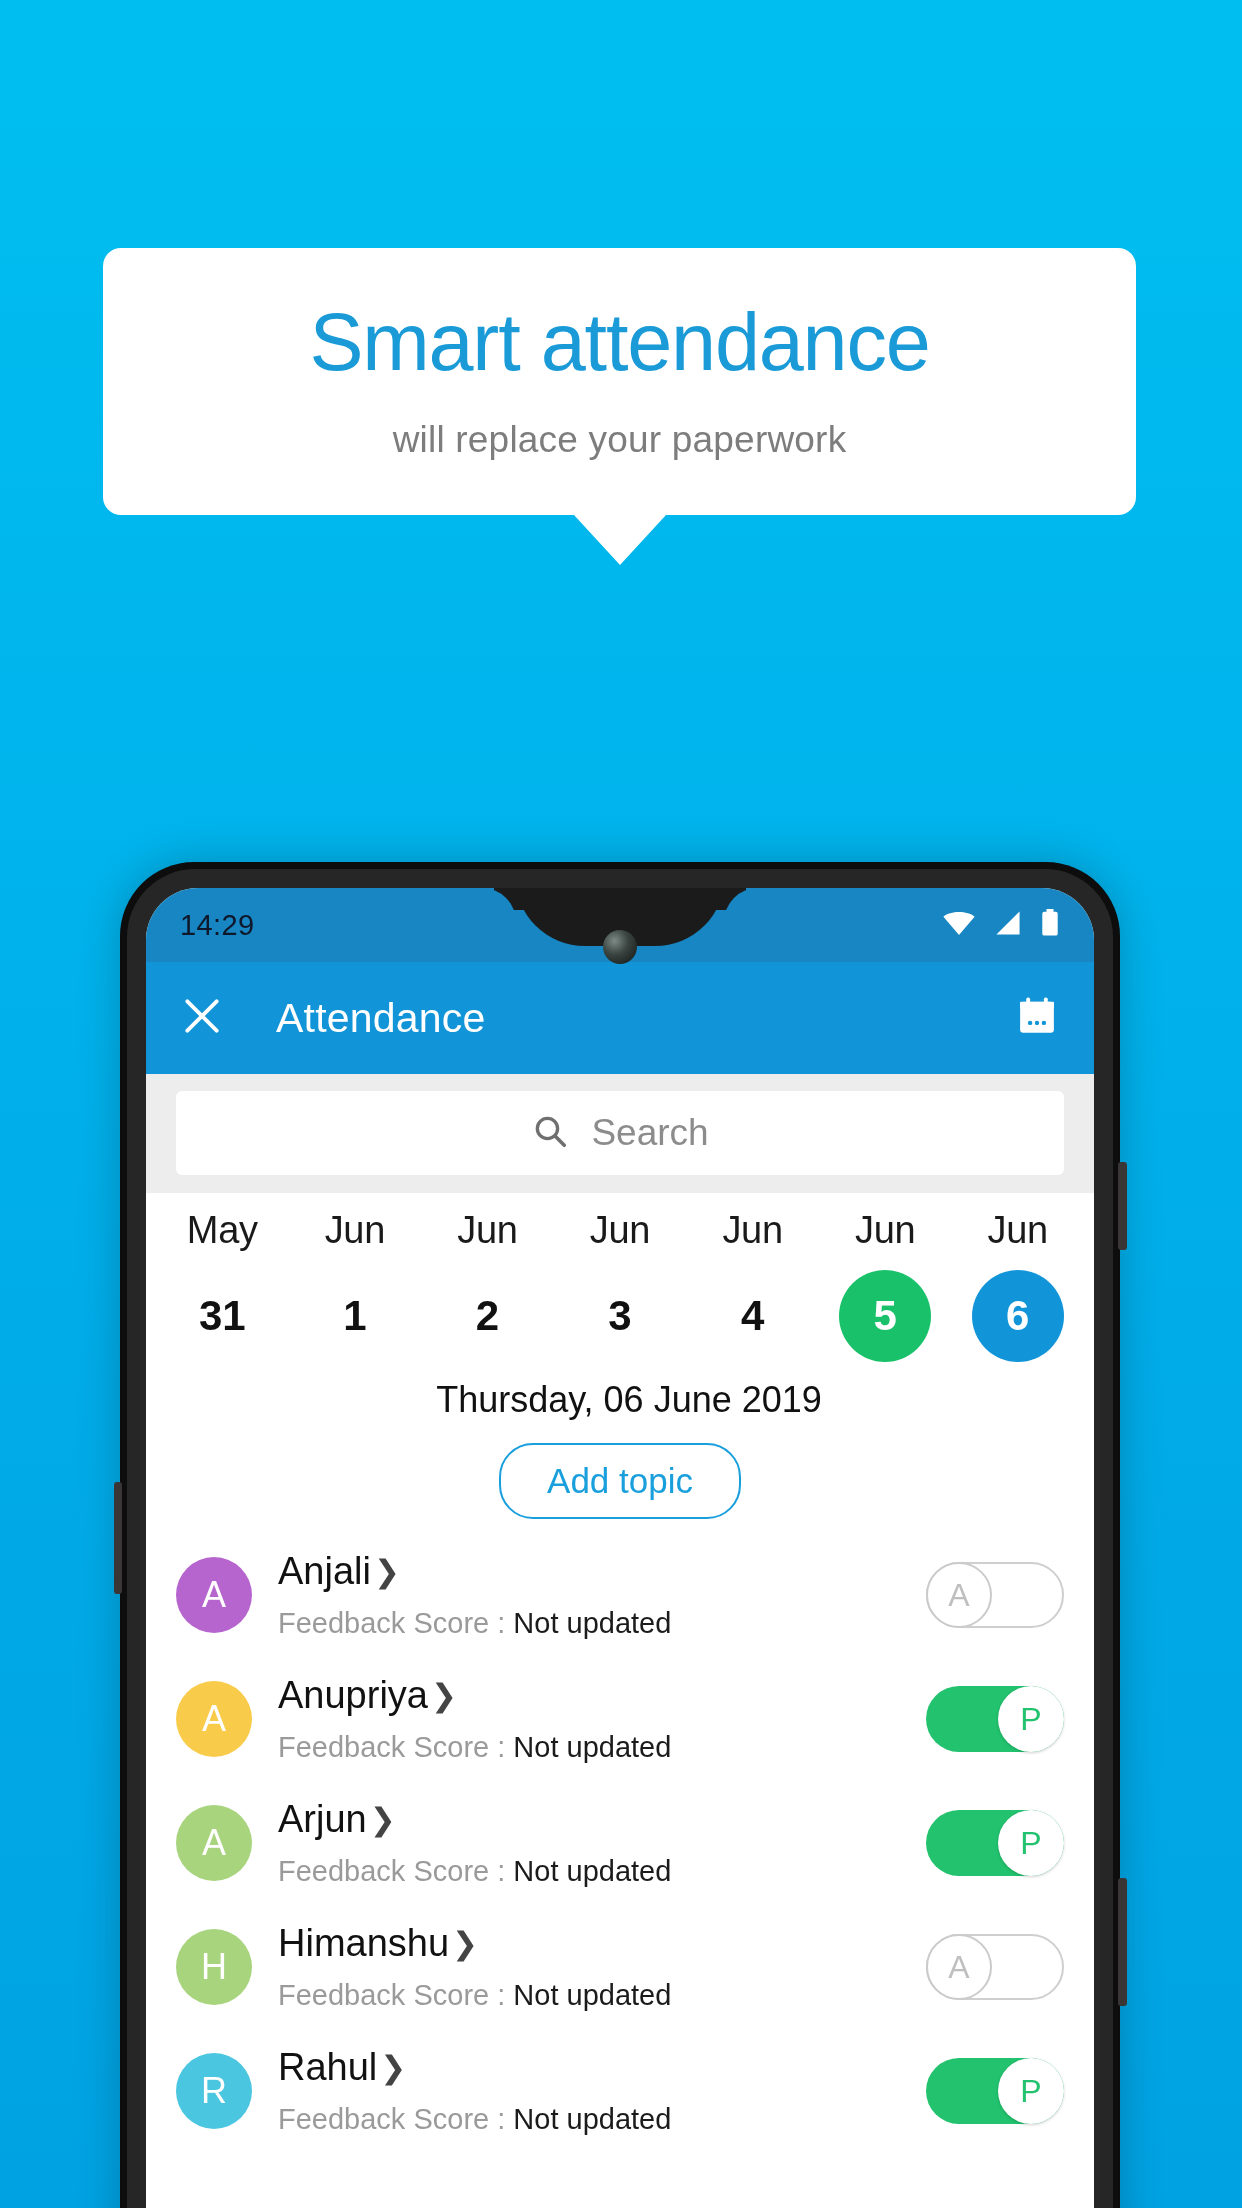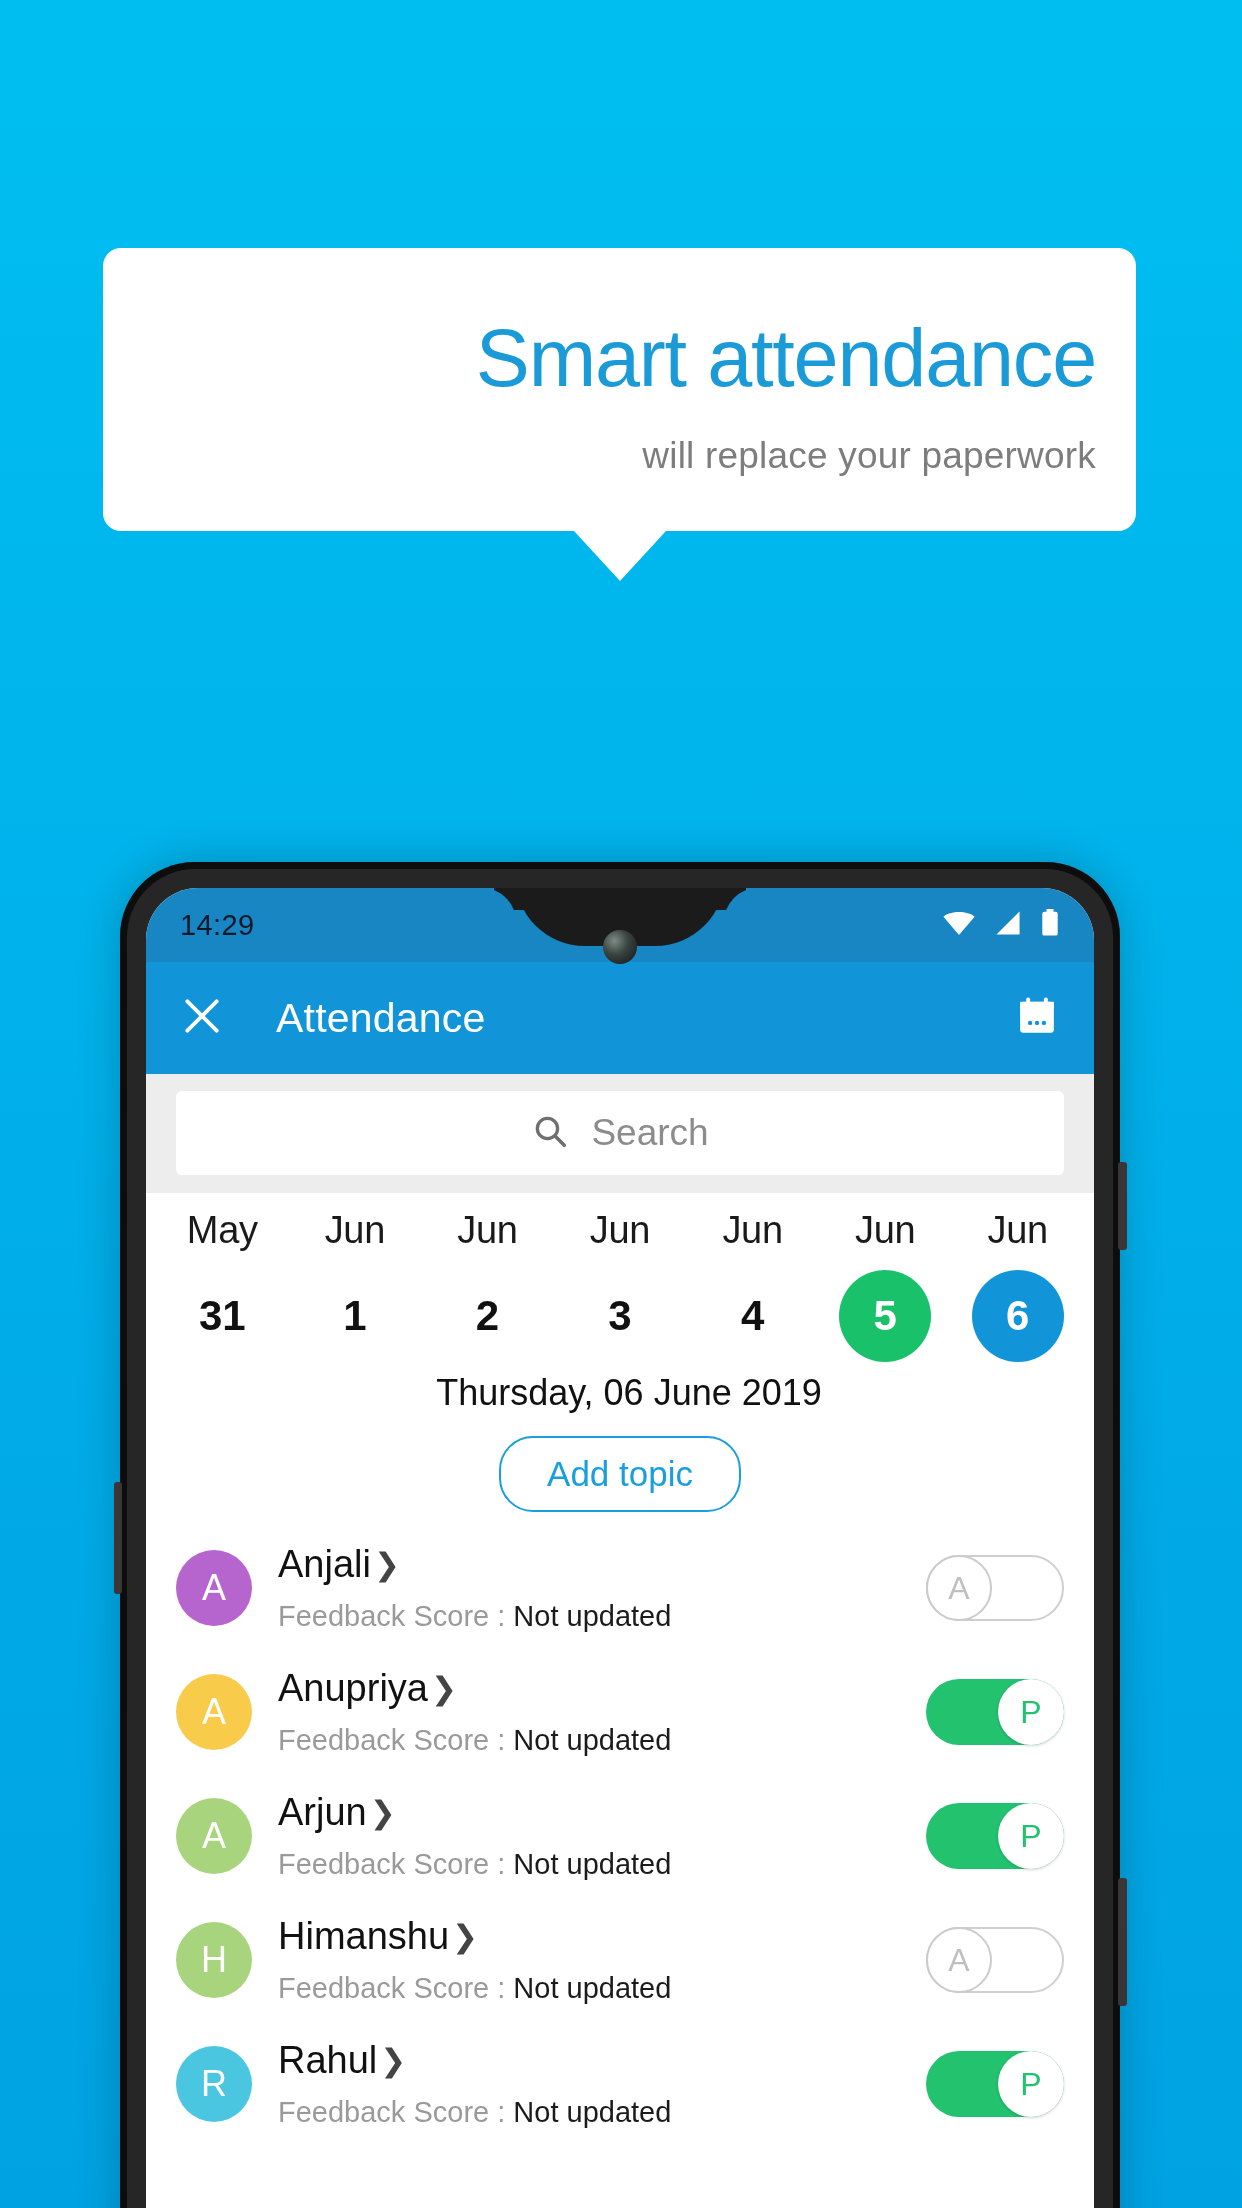--- a/index.html
+++ b/index.html
@@ -15,22 +15,22 @@
 
   
   .bubble-wrap {
     position: absolute;
     left: 103px; top: 248px;
     width: 1033px;
   }
   .bubble {
     background: #ffffff;
     border-radius: 18px;
-    padding: 68px 40px 54px 40px;
-    text-align: right;
+    padding: 52px 40px 54px 40px;
+    text-align: center;
   }
   .bubble-title {
     color: #1a9BD7;
     font-size: 81px;
     font-weight: 400;
     letter-spacing: -1.2px;
     line-height: 1.05;
     white-space: nowrap;
   }
   .bubble-sub {
@@ -206,21 +206,21 @@
   .date-cell.sel-green .date-num-wrap { background: #19C26A; }
   .date-cell.sel-green .date-num { color: #ffffff; }
   .date-cell.sel-blue .date-num-wrap { background: #1195D8; }
   .date-cell.sel-blue .date-num { color: #ffffff; }
 
   
   .day-heading {
     text-align: center;
     font-size: 36px;
     color: #111111;
-    margin-top: 6px;
+    margin-top: 13px;
     padding-left: 18px;
   }
   .add-topic-row {
     display: flex;
     justify-content: center;
     margin-top: 22px;
   }
   .add-topic {
     border: 2px solid #1A9FDD;
     color: #1A9FDD;

